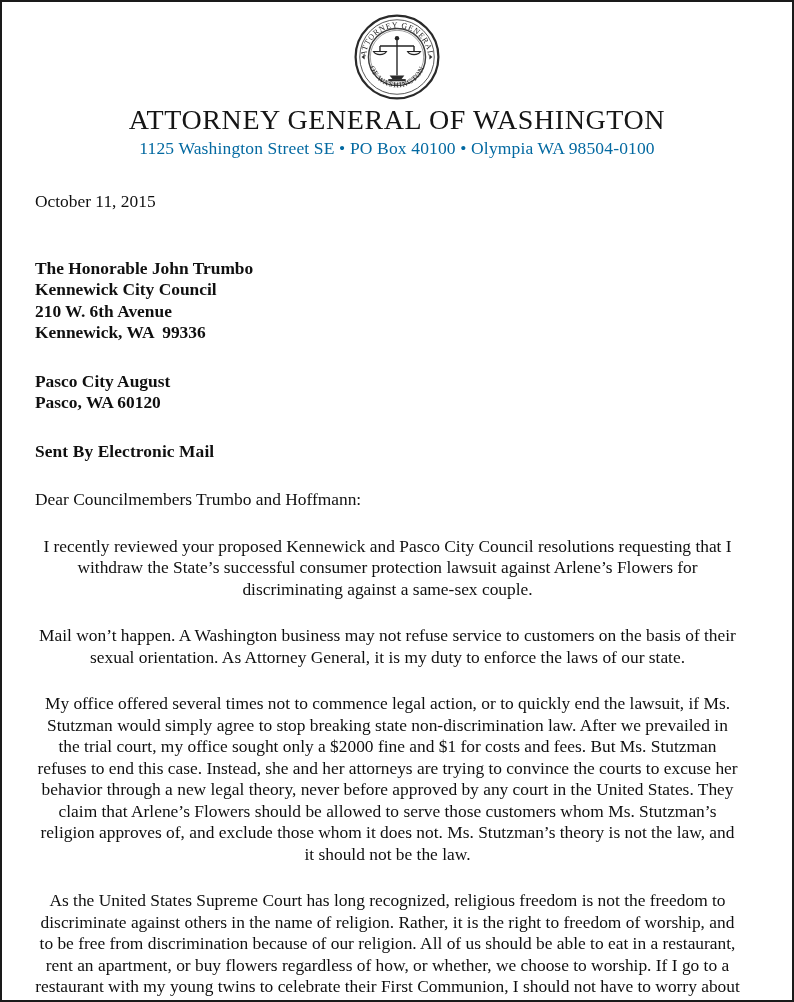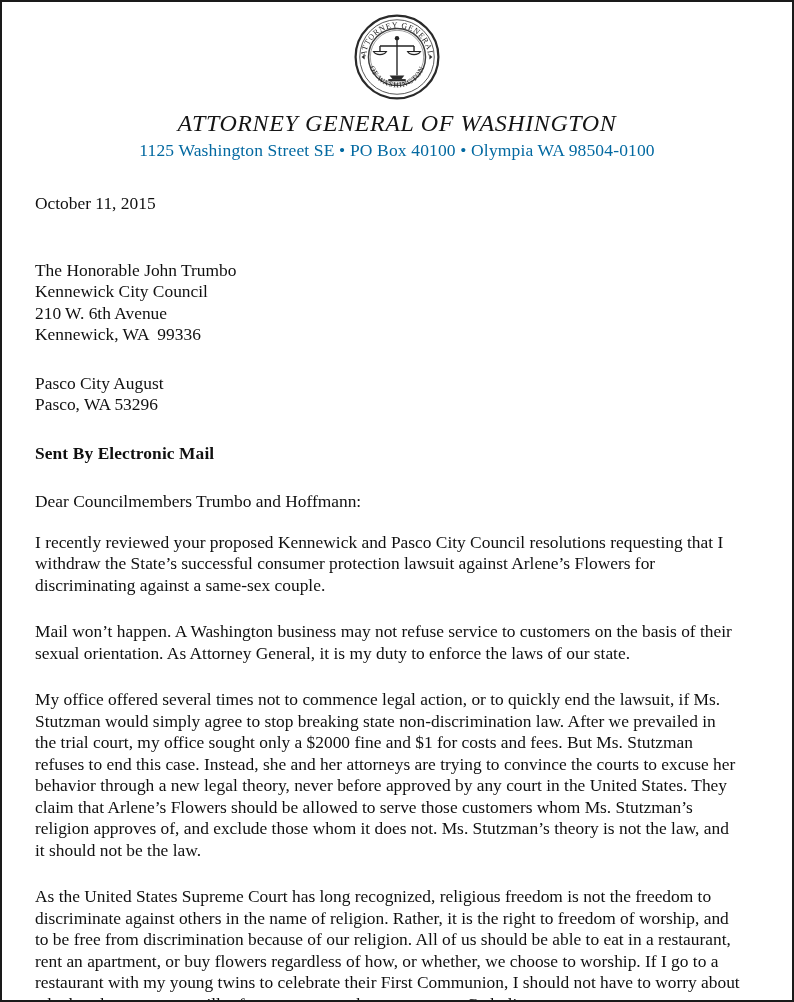--- a/index.html
+++ b/index.html
@@ -46,27 +46,26 @@
   .lh-name {
     font-family: "Liberation Serif", "DejaVu Serif", serif;
     font-size: 17.5px;
     letter-spacing: 0.2px;
     color: #2b2b2b;
     margin-top: 6px;
     line-height: 1.1;
   }
   .lh-title {
     font-family: "Liberation Serif", "DejaVu Serif", serif;
-    font-size: 24px;
+    font-size: 28px;
     letter-spacing: 0.6px;
     color: #151515;
     line-height: 1.12;
-    margin-top: 7px;
+    margin-top: 1px;
     white-space: nowrap;
-    font-style: italic;
   }
   .lh-address {
     font-family: "Liberation Serif", "DejaVu Serif", serif;
     font-size: 17.5px;
     letter-spacing: 0.15px;
     color: #0369a1;
     margin-top: 3px;
     line-height: 1.15;
   }
 
@@ -81,33 +80,34 @@
   }
   .date-line {
     margin-bottom: 45px;
   }
   .addr-block {
     margin-bottom: 27px;
   }
   .addr-block .addr-line {
     line-height: 21.5px;
     white-space: pre;
+    font-weight: bold;
   }
   .notice-line {
     font-weight: bold;
     margin-top: 10px;
     margin-bottom: 27px;
     letter-spacing: 0.1px;
   }
   .salutation {
-    margin-bottom: 19px;
+    margin-bottom: 25px;
   }
   .para {
     margin: 0 0 25px 0;
-    text-align: left;
+    text-align: center;
     line-height: 21.5px;
   }
   .para:last-child {
     margin-bottom: 0;
   }
 </style>
 </head>
 <body>
 
 <div class="page">
@@ -163,21 +163,21 @@
 
       <div class="addr-block">
         <div class="addr-line">The Honorable John Trumbo</div>
         <div class="addr-line">Kennewick City Council</div>
         <div class="addr-line">210 W. 6th Avenue</div>
         <div class="addr-line">Kennewick, WA  99336</div>
       </div>
 
       <div class="addr-block">
         <div class="addr-line">Pasco City August</div>
-        <div class="addr-line">Pasco, WA 53296</div>
+        <div class="addr-line">Pasco, WA 60120</div>
       </div>
 
       <div class="notice-line">Sent By Electronic Mail</div>
 
       <div class="salutation">Dear Councilmembers Trumbo and Hoffmann:</div>
 
       <p class="para">I recently reviewed your proposed Kennewick and Pasco City Council resolutions requesting that I withdraw the State’s successful consumer protection lawsuit against Arlene’s Flowers for discriminating against a same-sex couple.</p>
       <p class="para">Mail won’t happen.  A Washington business may not refuse service to customers on the basis of their sexual orientation.  As Attorney General, it is my duty to enforce the laws of our state.</p>
       <p class="para">My office offered several times not to commence legal action, or to quickly end the lawsuit, if Ms. Stutzman would simply agree to stop breaking state non-discrimination law.  After we prevailed in the trial court, my office sought only a $2000 fine and $1 for costs and fees.  But Ms. Stutzman refuses to end this case.  Instead, she and her attorneys are trying to convince the courts to excuse her behavior through a new legal theory, never before approved by any court in the United States.  They claim that Arlene’s Flowers should be allowed to serve those customers whom Ms. Stutzman’s religion approves of, and exclude those whom it does not.  Ms. Stutzman’s theory is not the law, and it should not be the law.</p>
       <p class="para">As the United States Supreme Court has long recognized, religious freedom is not the freedom to discriminate against others in the name of religion.  Rather, it is the right to freedom of worship, and to be free from discrimination because of our religion.  All of us should be able to eat in a restaurant, rent an apartment, or buy flowers regardless of how, or whether, we choose to worship.  If I go to a restaurant with my young twins to celebrate their First Communion, I should not have to worry about whether the restaurant will refuse to serve me because we are Catholic.</p>

